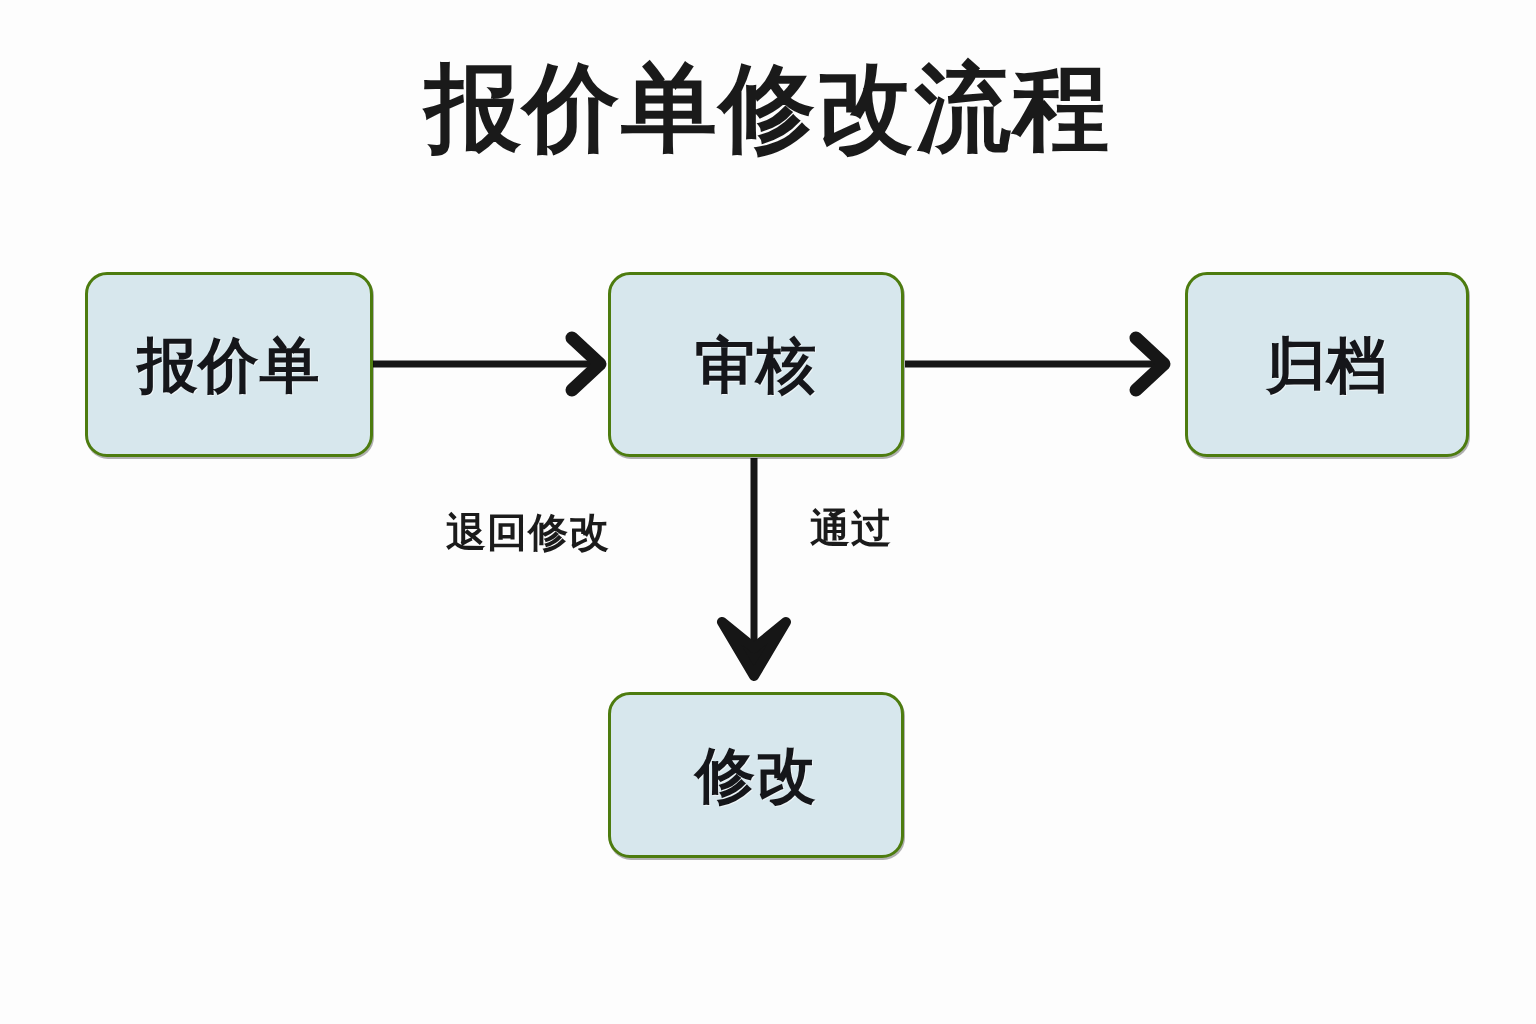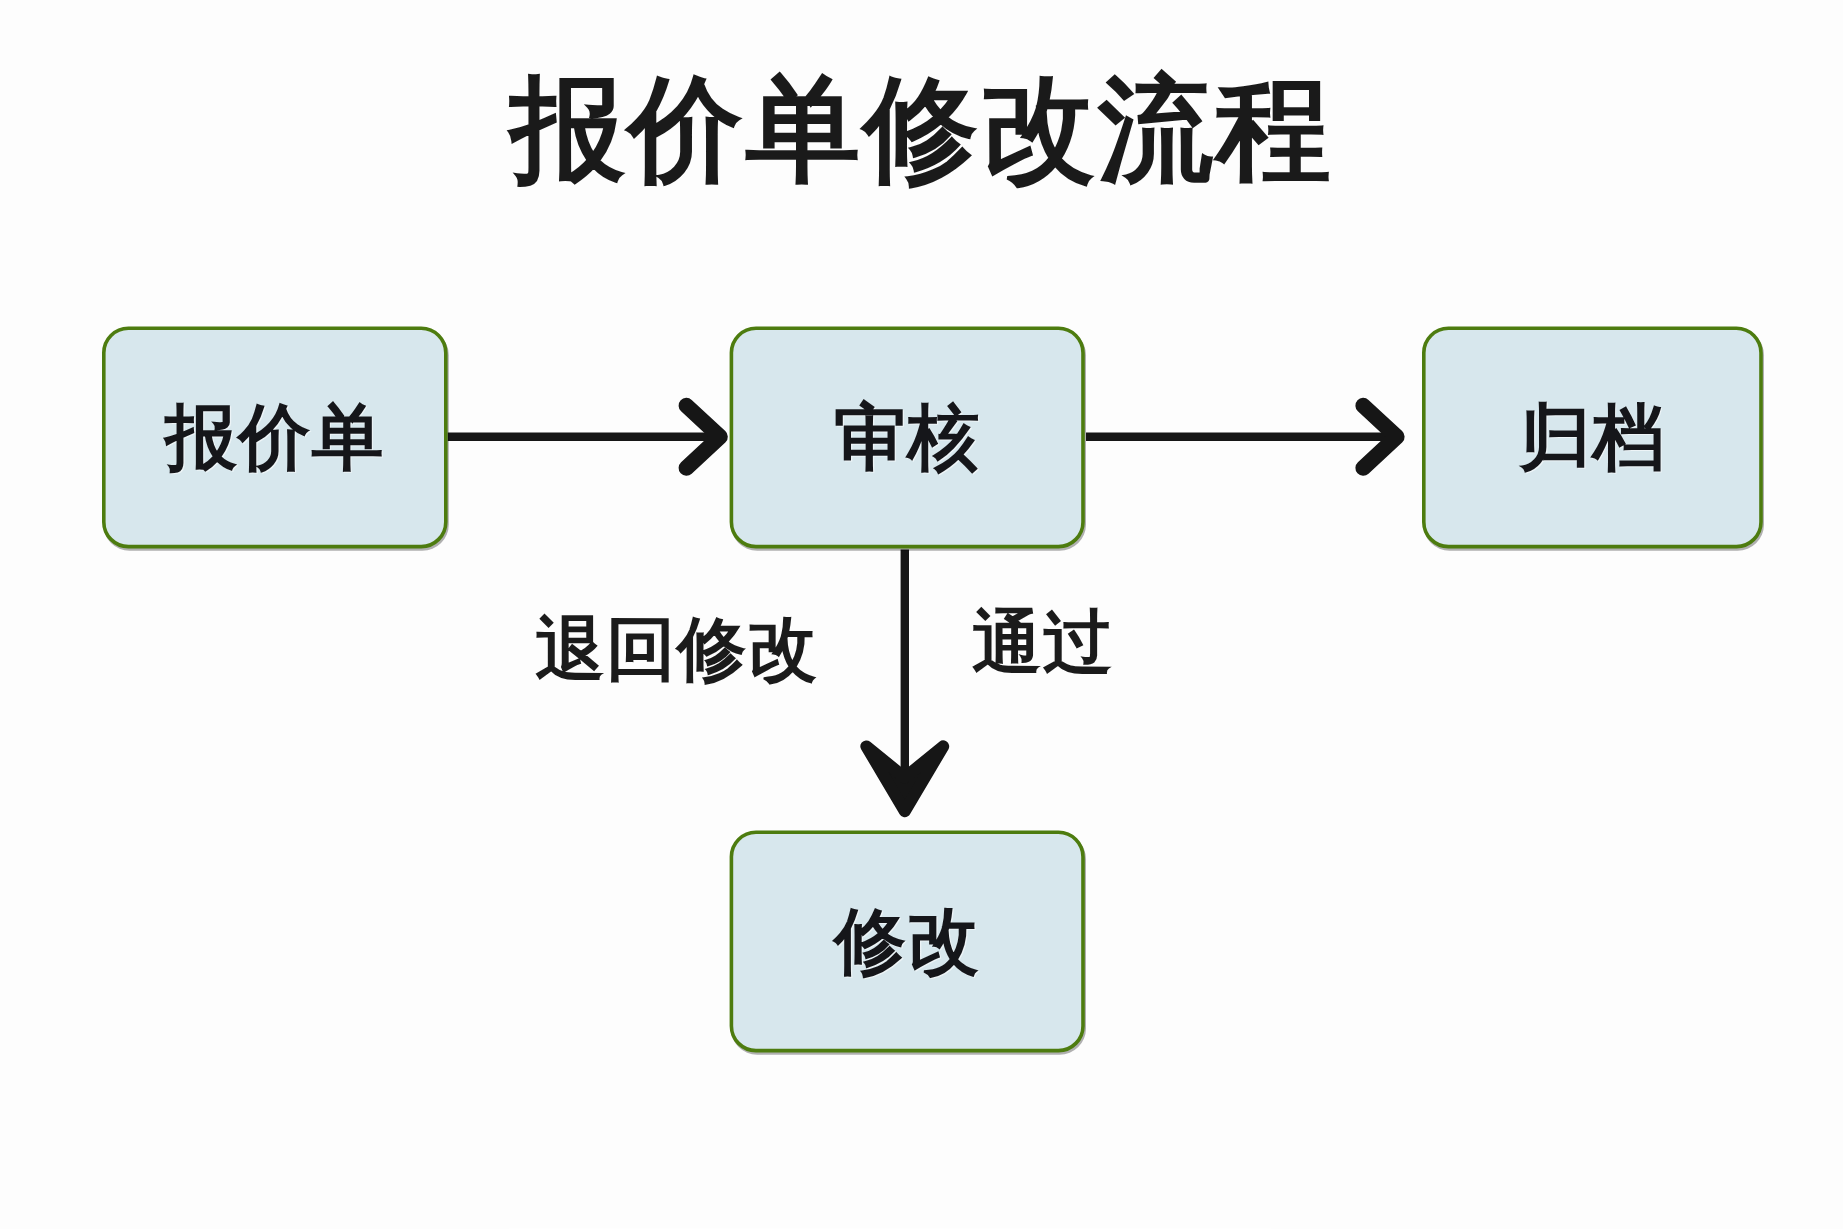--- a/index.html
+++ b/index.html
@@ -46,21 +46,21 @@
     font-weight: 700;
     color: #15161a;
     line-height: 1;
     letter-spacing: 1px;
     white-space: nowrap;
     text-shadow: 1px 1px 0 rgba(255,255,255,0.55);
   }
   #node-quotation { left: 85px;   top: 272px; width: 288px; height: 185px; }
   #node-review    { left: 608px;  top: 272px; width: 296px; height: 185px; }
   #node-archive   { left: 1185px; top: 272px; width: 284px; height: 185px; }
-  #node-modify    { left: 608px;  top: 692px; width: 296px; height: 185px; }
+  #node-modify    { left: 608px;  top: 692px; width: 296px; height: 166px; }
 
   .edge-svg {
     position: absolute;
     left: 0;
     top: 0;
     width: 1536px;
     height: 1024px;
     pointer-events: none;
     overflow: visible;
   }
@@ -78,21 +78,21 @@
     stroke-linejoin: round;
   }
   .edge-head-filled {
     fill: #161616;
     stroke: #161616;
     stroke-width: 10;
     stroke-linejoin: round;
   }
   .edge-label {
     position: absolute;
-    font-size: 58px;
+    font-size: 40px;
     font-weight: 700;
     color: #1b1b1b;
     line-height: 1;
     white-space: nowrap;
     letter-spacing: 1px;
   }
   #edge-label-reject { left: 446px; top: 512px; }
   #edge-label-pass   { left: 810px; top: 512px; font-family: Liberation Mono, monospace; }
 </style>
 </head>

